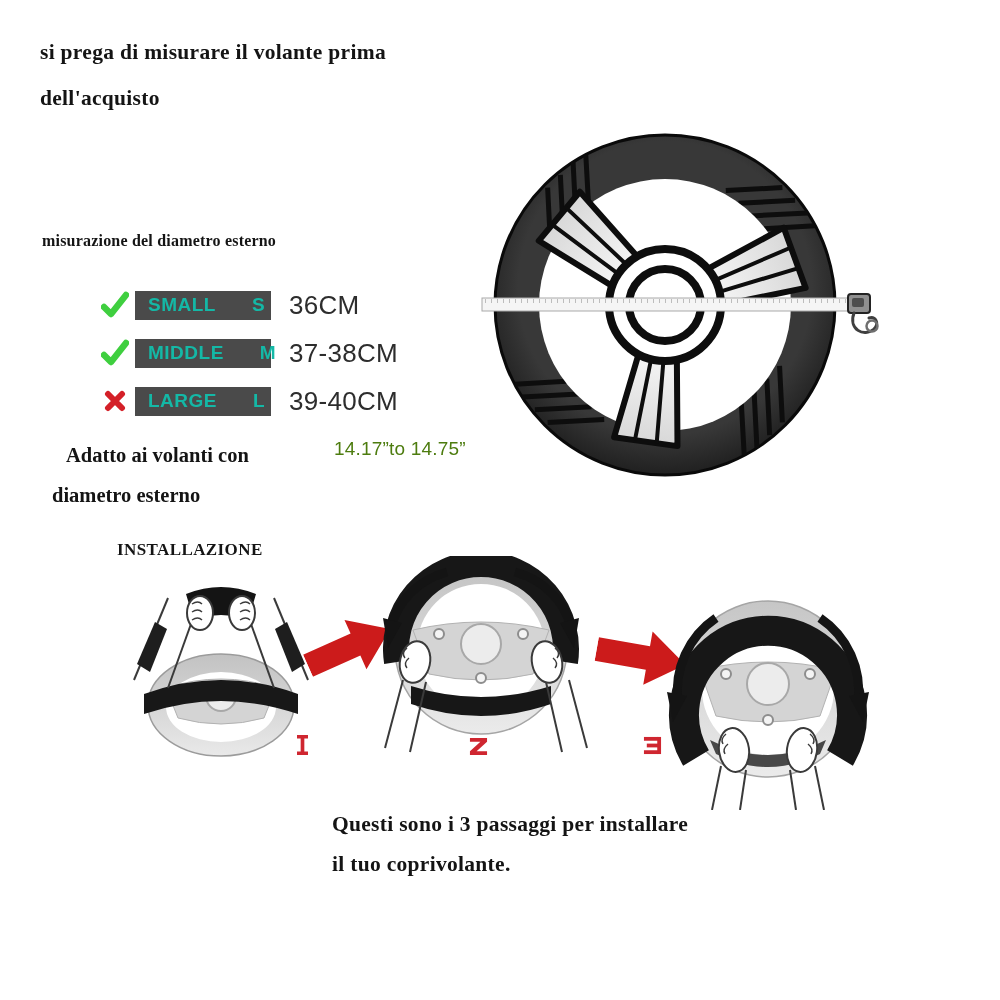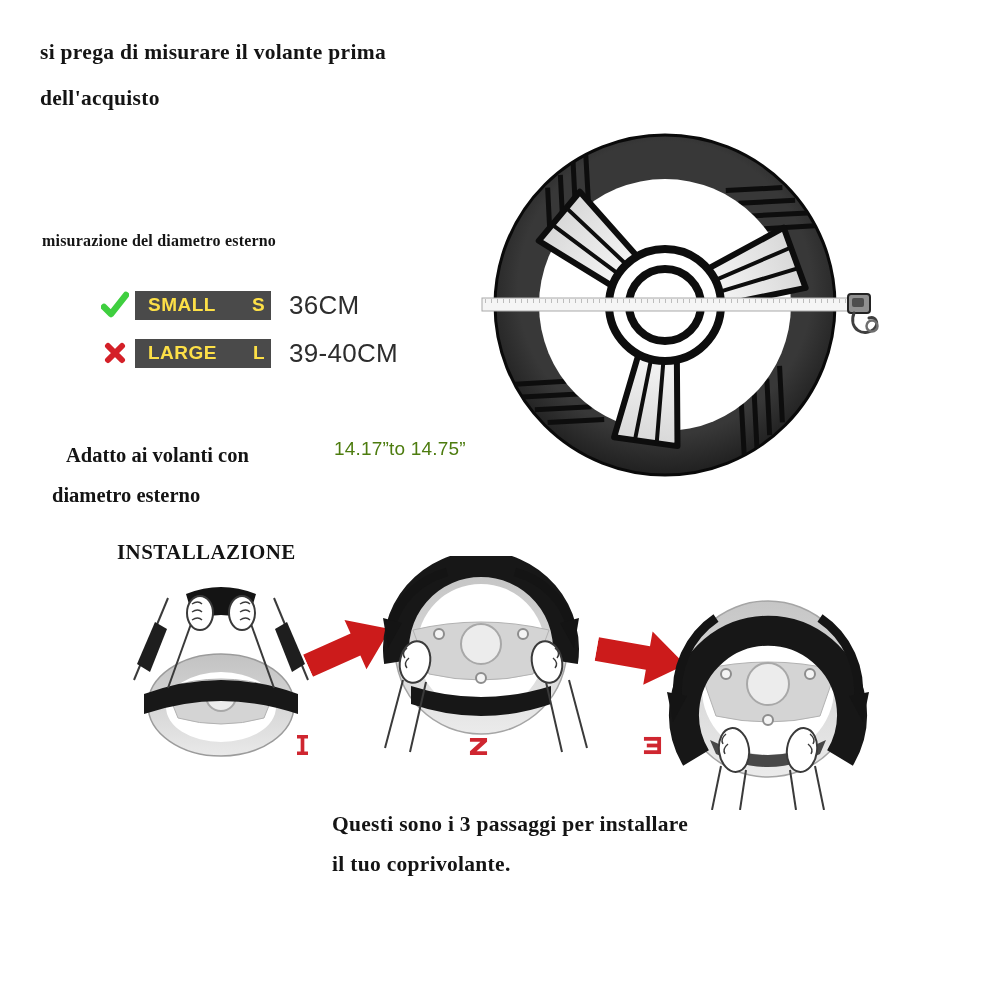--- a/index.html
+++ b/index.html
@@ -11,31 +11,31 @@
   .serifb{font-family:"Liberation Serif","DejaVu Serif",serif;font-weight:700;color:#141414;}
   .sans{font-family:"Liberation Sans","DejaVu Sans",sans-serif;}
   .intro-line{font-size:21.5px;letter-spacing:.3px;}
   .sizing-title{font-size:16px;letter-spacing:.2px;}
   .fit-note{font-size:20.5px;}
   .inch-range{font-size:19px;color:#4d7c0f;font-weight:400;letter-spacing:.2px;}
   .rows{display:flex;flex-direction:column;gap:18px;}
   .size-row{display:flex;align-items:center;height:30px;}
   .mark-cell{width:30px;height:30px;display:flex;align-items:center;justify-content:center;}
   .size-badge{
-    width:110px;height:29px;background:#4a4a4a;color:#fde047;
+    width:110px;height:29px;background:#4a4a4a;color:#14b8a6;
     display:flex;align-items:center;justify-content:space-between;
     padding:0 13px;margin-left:5px;
     font-family:"Liberation Sans","DejaVu Sans",sans-serif;
     font-weight:700;font-size:19px;letter-spacing:.5px;gap:36px;
   }
   .size-range{
     margin-left:18px;font-family:"Liberation Sans","DejaVu Sans",sans-serif;
     font-size:26px;color:#2d2d2d;font-weight:400;letter-spacing:.3px;
   }
-  .install-title{font-size:21px;letter-spacing:.4px;}
+  .install-title{font-size:17px;letter-spacing:.4px;}
   .caption-line{font-size:21.5px;letter-spacing:.3px;}
   .rot-neg{transform:rotate(-24deg);}
   .rot-pos{transform:rotate(10deg);}
   svg{display:block;}
 </style>
 </head>
 <body>
 
 <div class="abs serifb intro-line" style="left:40px;top:40px;">si prega di misurare il volante prima</div>
 <div class="abs serifb intro-line" style="left:40px;top:86px;">dell'acquisto</div>
@@ -50,20 +50,32 @@
         <path d="M3,16 L10,23 L25,4" fill="none" stroke="#3fcf3f" stroke-width="6.5" stroke-linecap="round" stroke-linejoin="round"></path>
       </svg>
     </span>
     <span class="size-badge">
       <span>SMALL</span>
       <span>S</span>
     </span>
     <span class="size-range">36CM</span>
   </div>
 
+  <div class="size-row">
+    <span class="mark-cell">
+      <svg width="28" height="28" viewBox="0 0 28 28">
+        <path d="M3,16 L10,23 L25,4" fill="none" stroke="#3fcf3f" stroke-width="6.5" stroke-linecap="round" stroke-linejoin="round"></path>
+      </svg>
+    </span>
+    <span class="size-badge">
+      <span>MIDDLE</span>
+      <span>M</span>
+    </span>
+    <span class="size-range">37-38CM</span>
+  </div>
 
   <div class="size-row">
     <span class="mark-cell">
       <svg width="22" height="22" viewBox="0 0 22 22">
         <path d="M4,4 L18,18 M18,4 L4,18" fill="none" stroke="#d42028" stroke-width="6" stroke-linecap="round"></path>
       </svg>
     </span>
     <span class="size-badge">
       <span>LARGE</span>
       <span>L</span>

